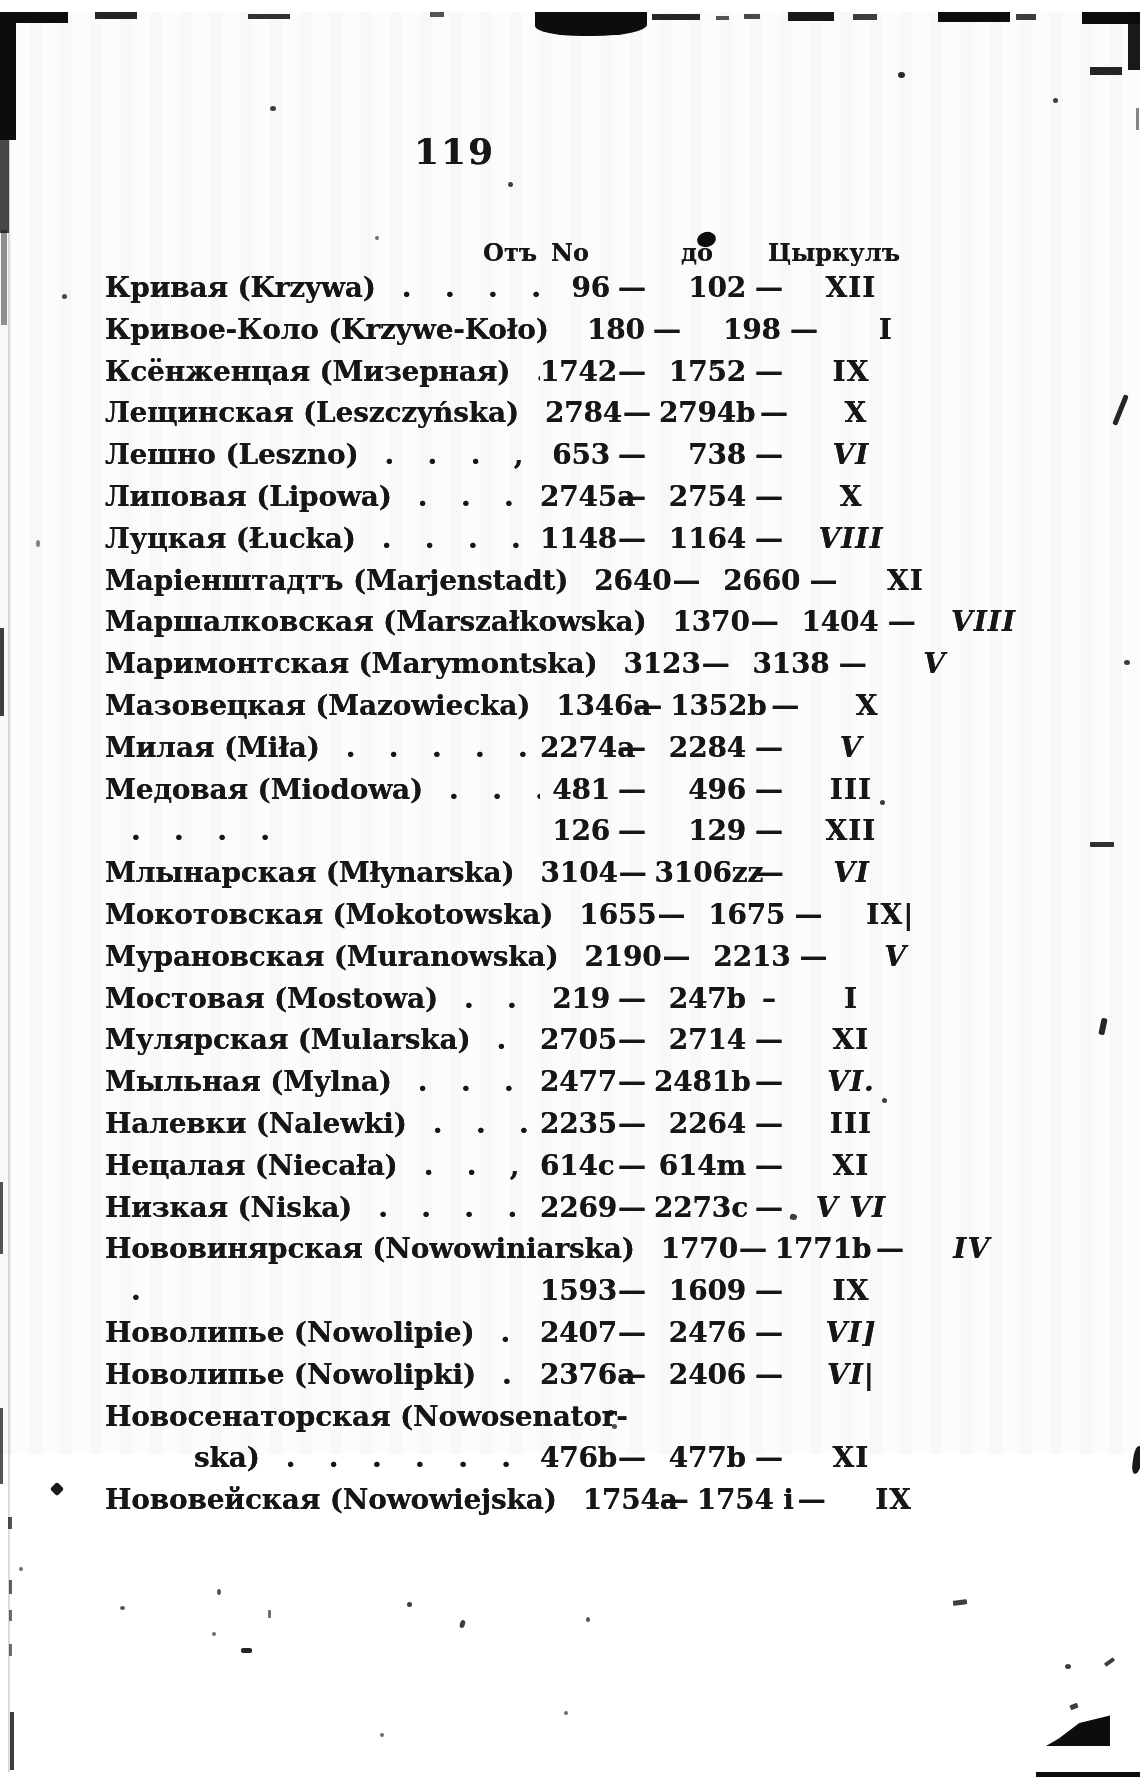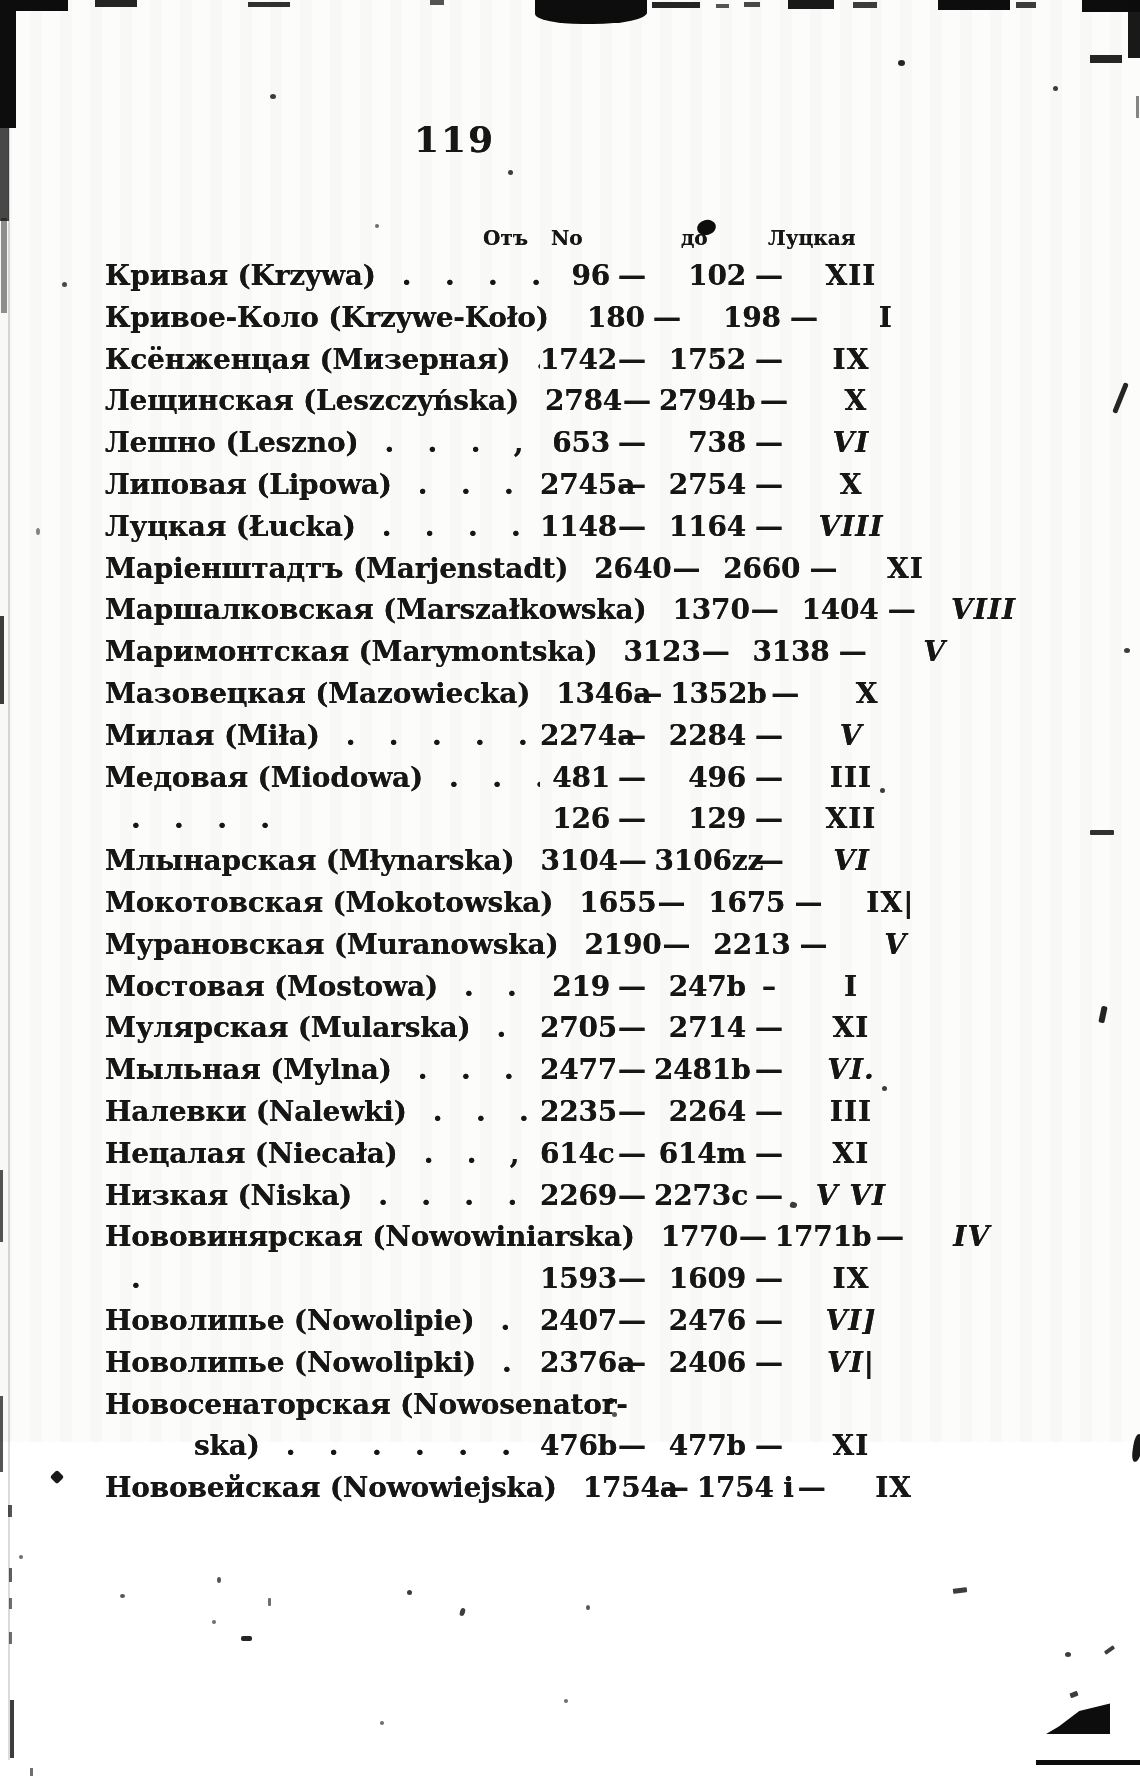--- a/index.html
+++ b/index.html
@@ -8,29 +8,30 @@
     background:#ffffff;
     font-family:"DejaVu Serif","Liberation Serif",serif;
     overflow:hidden;
   }
   #page{
     position:relative;width:1140px;height:1442px;
     background:
       repeating-linear-gradient(90deg, rgba(0,0,0,0.016) 0px, rgba(0,0,0,0.016) 12px, rgba(0,0,0,0) 12px, rgba(0,0,0,0) 30px),
       #fcfcfa;
     color:#161616;
+    margin-top:12px;
   }
   .ink{ text-shadow:0 0 0.5px rgba(25,25,25,0.85); }
   #page-number{
     position:absolute;left:414px;top:118px;
     font-size:36px;font-weight:bold;letter-spacing:2px;
   }
   .hdr{
     position:absolute;top:226px;
-    font-size:20px;font-weight:bold;white-space:nowrap;
+    font-size:24px;font-weight:bold;white-space:nowrap;
   }
   #hdr-from{left:483px;}
   #hdr-no{left:551px;}
   #hdr-to{left:681px;}
   #hdr-circuit{left:768px;}
   #rows{
     position:absolute;left:12px;top:259px;right:0;
   }
   .row{
     display:flex;align-items:baseline;height:41.8px;
@@ -54,21 +55,21 @@
 </style>
 </head>
 <body>
 
 <div id="page">
   <div id="page-number" class="ink">119</div>
 
   <div id="hdr-from" class="hdr ink">Отъ</div>
   <div id="hdr-no" class="hdr ink">No</div>
   <div id="hdr-to" class="hdr ink">до</div>
-  <div id="hdr-circuit" class="hdr ink">Луцкая</div>
+  <div id="hdr-circuit" class="hdr ink">Цыркулъ</div>
 
   <div id="rows">
   <div class="row ink">
     <span class="name">Кривая (Krzywa)</span>
     <span class="dots">. . . . .</span>
     <span class="from">96</span>
     <span class="d1">—</span>
     <span class="to">102</span>
     <span class="d2">—</span>
     <span class="circuit">XII</span>

